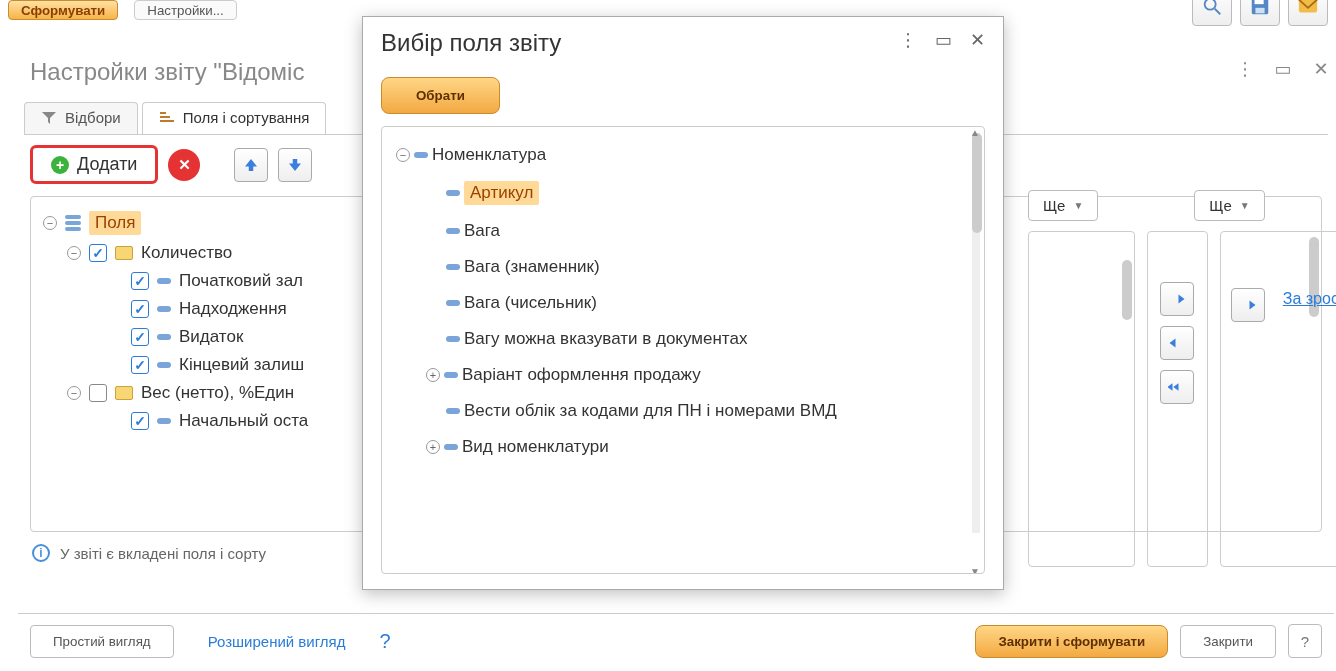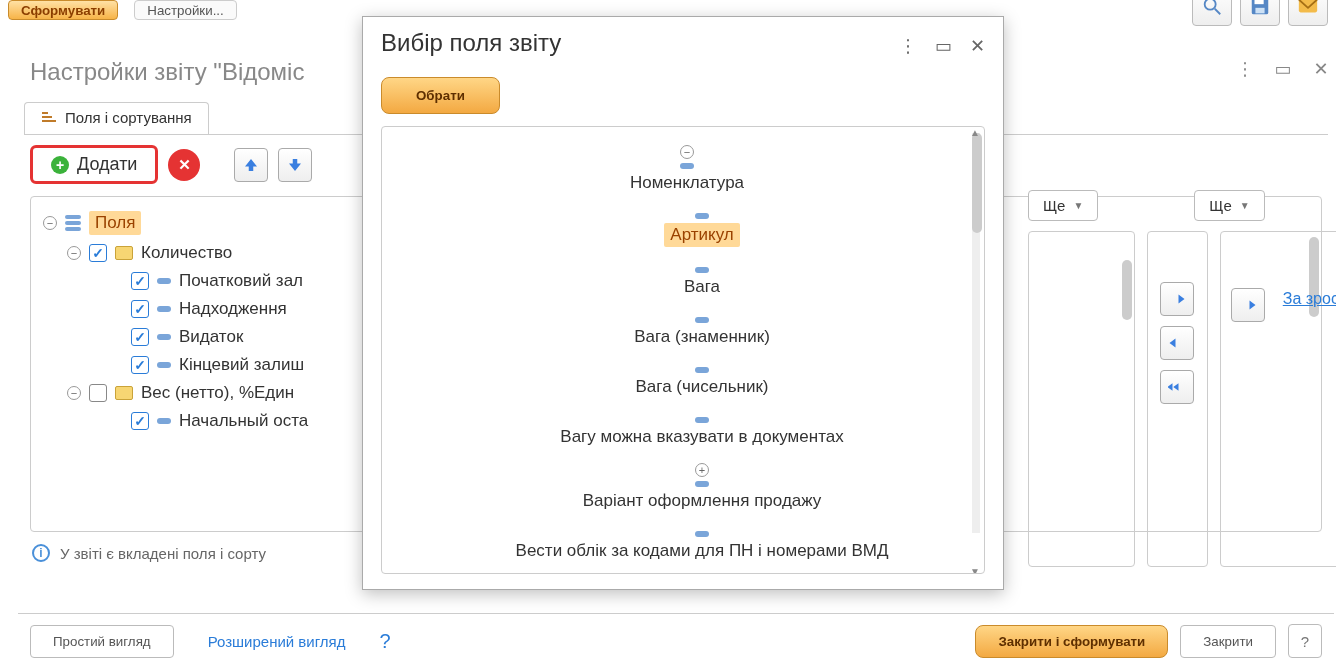--- a/index.html
+++ b/index.html
@@ -66,27 +66,27 @@
   .right-cols { display:flex; gap:12px; margin-top:10px; }
   .right-panel { border:1px solid #ccc; border-radius:4px; height:336px; width:62px; position:relative; display:flex; flex-direction:column; align-items:center; padding-top:50px; gap:10px;}
   .right-panel.wide { width:130px; padding-top:56px;}
   .sortlink { color:#2a7cd8; text-decoration:underline; font-size:16px; position:absolute; top:58px; left:62px; white-space:nowrap;}
   .arrow-btn { width:34px; height:34px; border:1px solid #aaa; border-radius:4px; display:flex; align-items:center; justify-content:center; background:linear-gradient(#fff,#eee);}
   .arrow-btn svg { width:18px; height:18px; fill:#3a7fe0;}
   .right-scroll { position:absolute; right:2px; top:28px; width:10px; height:60px; background:#ccc; border-radius:5px;}
 
   
   .modal { position:absolute; left:362px; top:16px; width:642px; height:574px; background:#fff; border:1px solid #aaa; box-shadow:0 4px 16px rgba(0,0,0,.25); z-index:50; }
-  .modal-header { display:flex; align-items:flex-end; padding:12px 18px; font-size:24px;gap:15px; }
+  .modal-header { display:flex; align-items:flex-start; padding:12px 18px; font-size:24px;gap:15px; }
   .modal-ctrls { margin-left:auto; display:flex; gap:18px; color:#666; }
   .modal-ctrls span { cursor:pointer; font-size:18px; }
   .modal-top-btn { margin:8px 18px 12px; }
   .modal-body { border:1px solid #ccc; border-radius:4px; margin:0 18px 18px; height:448px; position:relative; overflow:hidden; }
   .mtree { padding:10px 6px 10px 14px; }
-  .mrow { display:flex; align-items:center; gap:4px; padding:8px 0; font-size:17px;flex-direction:column; }
+  .mrow { display:flex; align-items:center; gap:4px; padding:8px 0; font-size:17px; }
   .mlvl1 { margin-left:30px;text-align:right; }
   .modal-scroll { position:absolute; right:4px; top:6px; bottom:40px; width:8px; background:#eee;}
   .modal-scroll-thumb { position:absolute; right:2px; top:6px; width:10px; height:100px; background:#ccc; border-radius:5px; }
   .modal-arrow-up { position:absolute; right:4px; top:0px; font-size:10px; color:#888;}
   .modal-arrow-dn { position:absolute; right:4px; bottom:-4px; font-size:10px; color:#888;}
 </style>
 </head>
 <body>
 
 <div class="top-toolbar">
@@ -117,20 +117,26 @@
 
 <div class="settings-window">
   <div class="settings-title">Настройки звіту "Відоміс</div>
   <div class="win-controls">
     <span class="win-ctrl">⋮</span>
     <span class="win-ctrl">▭</span>
     <span class="win-ctrl">✕</span>
   </div>
 
   <div class="tabs">
+    <div class="tab">
+      <svg viewBox="0 0 16 16">
+          <polygon points="1,2 15,2 9,8 9,14 7,12 7,8" fill="#888"></polygon>
+        </svg>
+      <span>Відбори</span>
+    </div>
     <div class="tab active">
       <svg viewBox="0 0 16 16">
           <rect x="1" y="2" width="6" height="2" fill="#c07b2a"></rect>
           <rect x="1" y="6" width="10" height="2" fill="#c07b2a"></rect>
           <rect x="1" y="10" width="14" height="2" fill="#c07b2a"></rect>
         </svg>
       <span>Поля і сортування</span>
     </div>
   </div>
 

